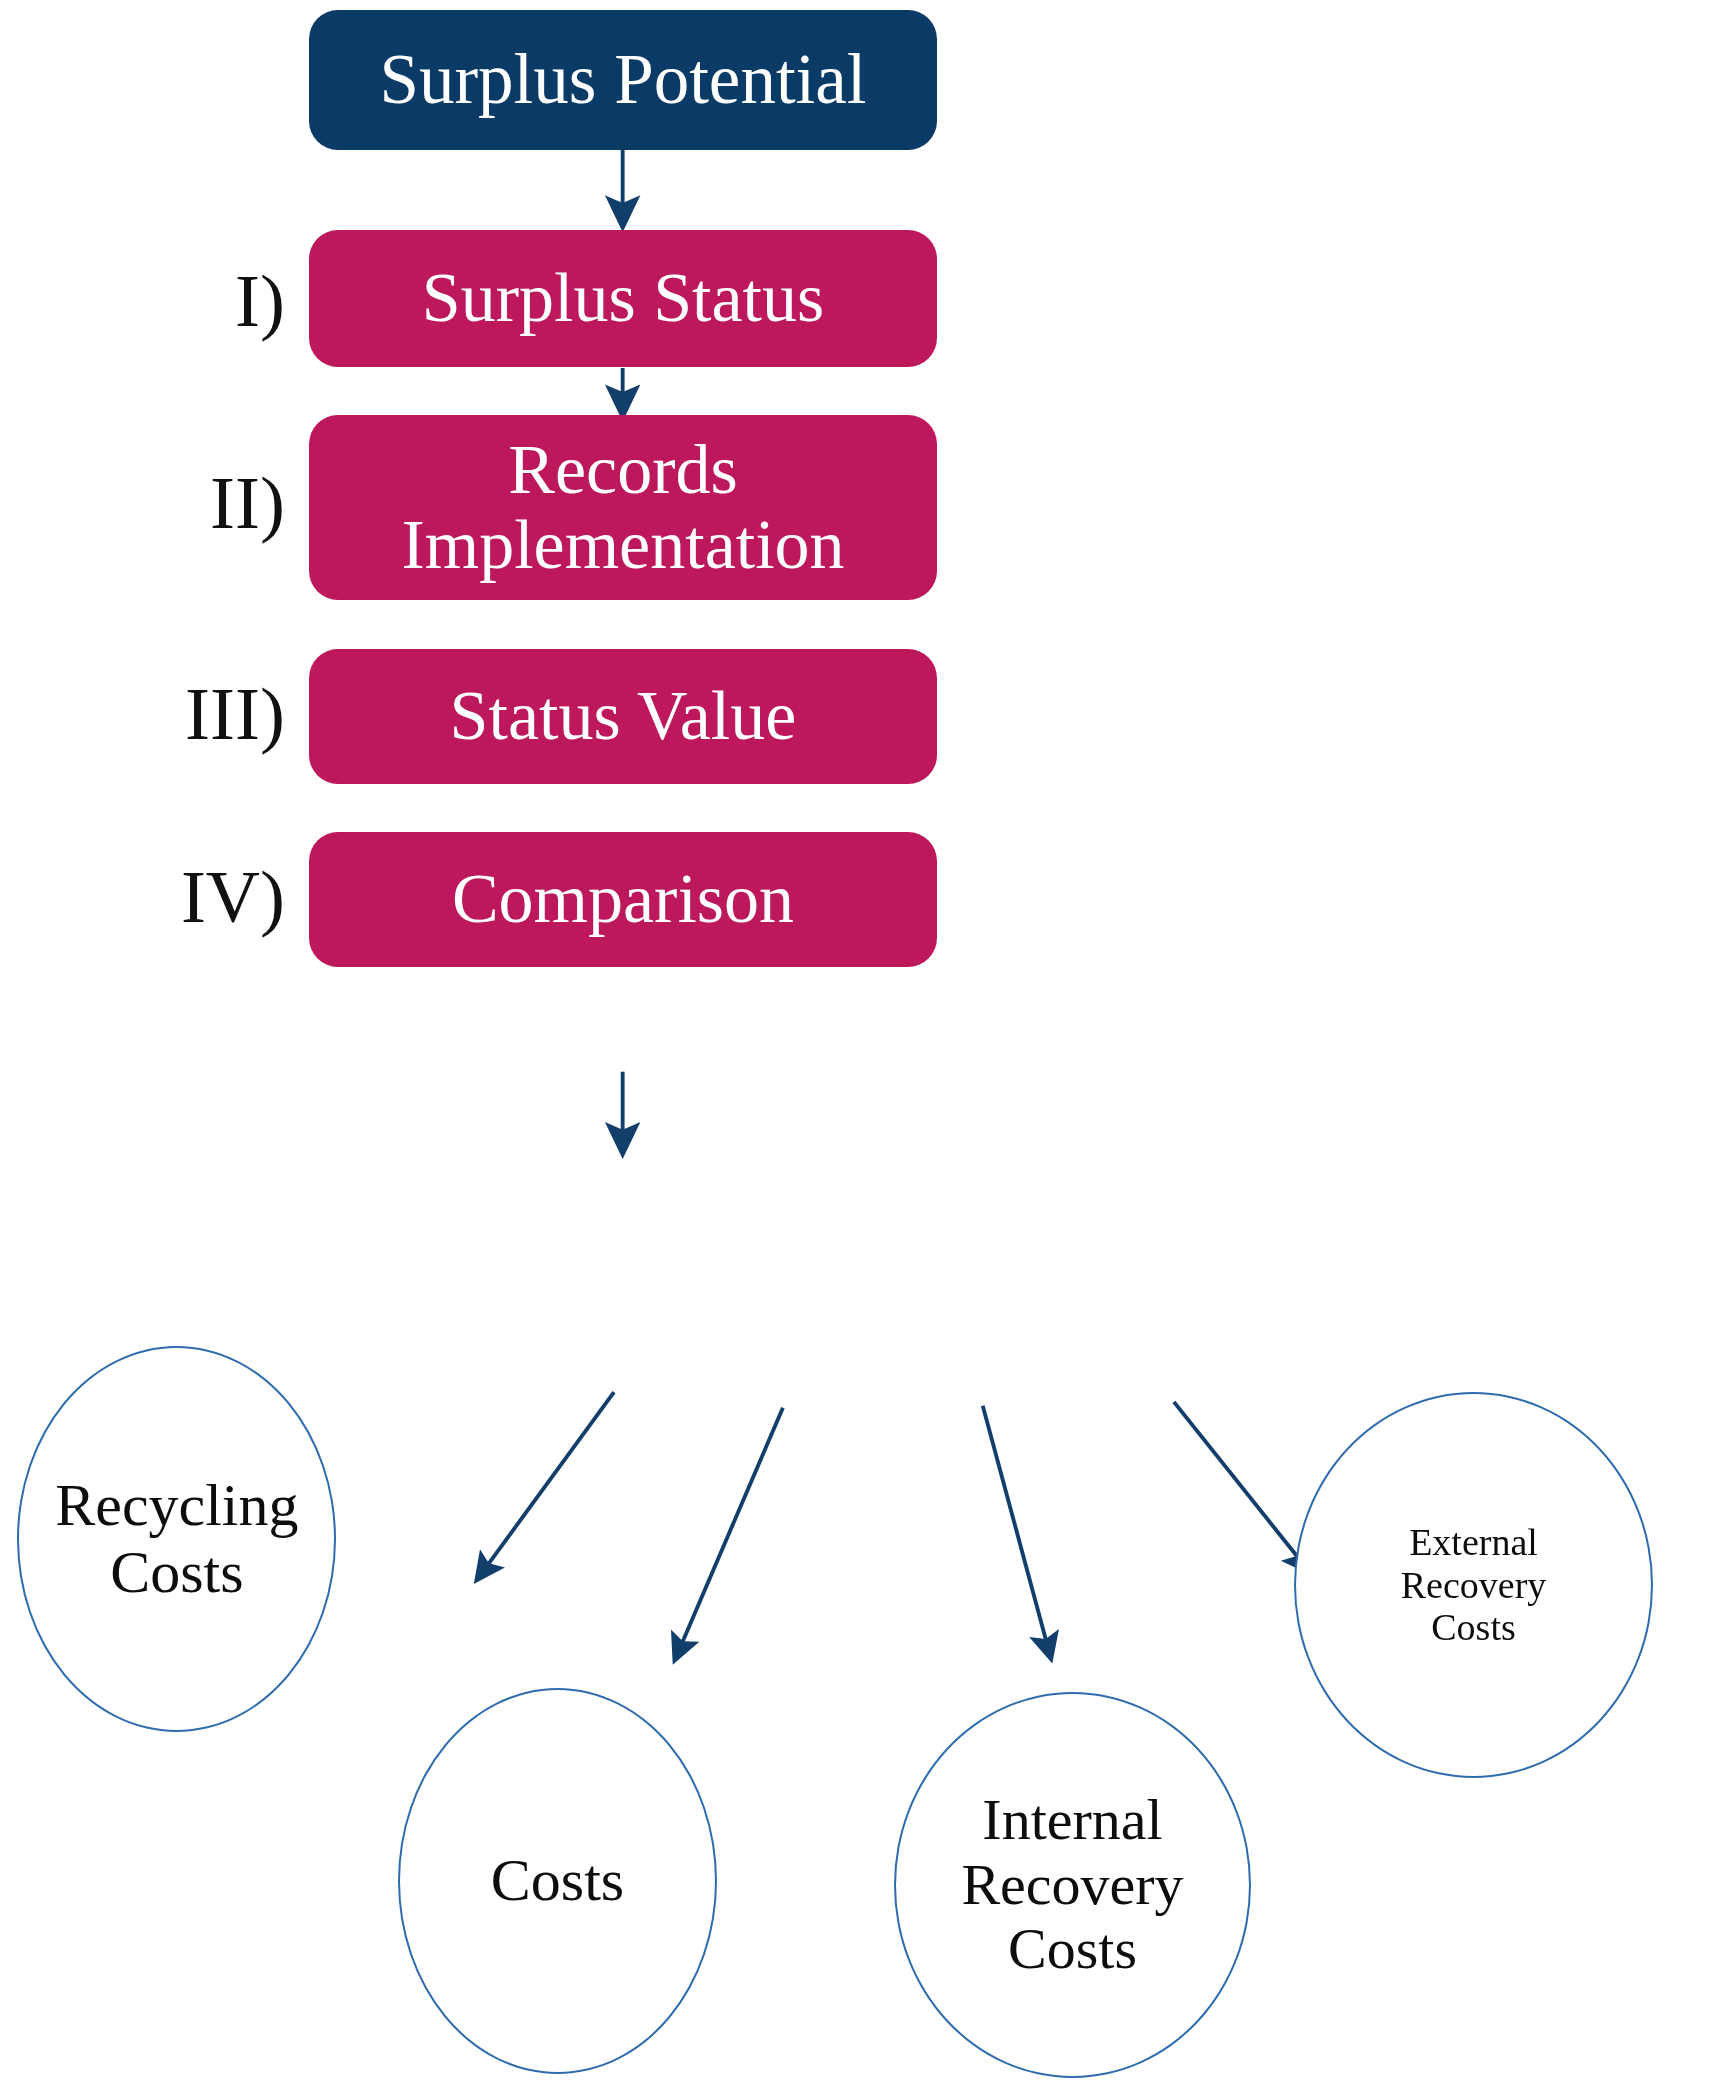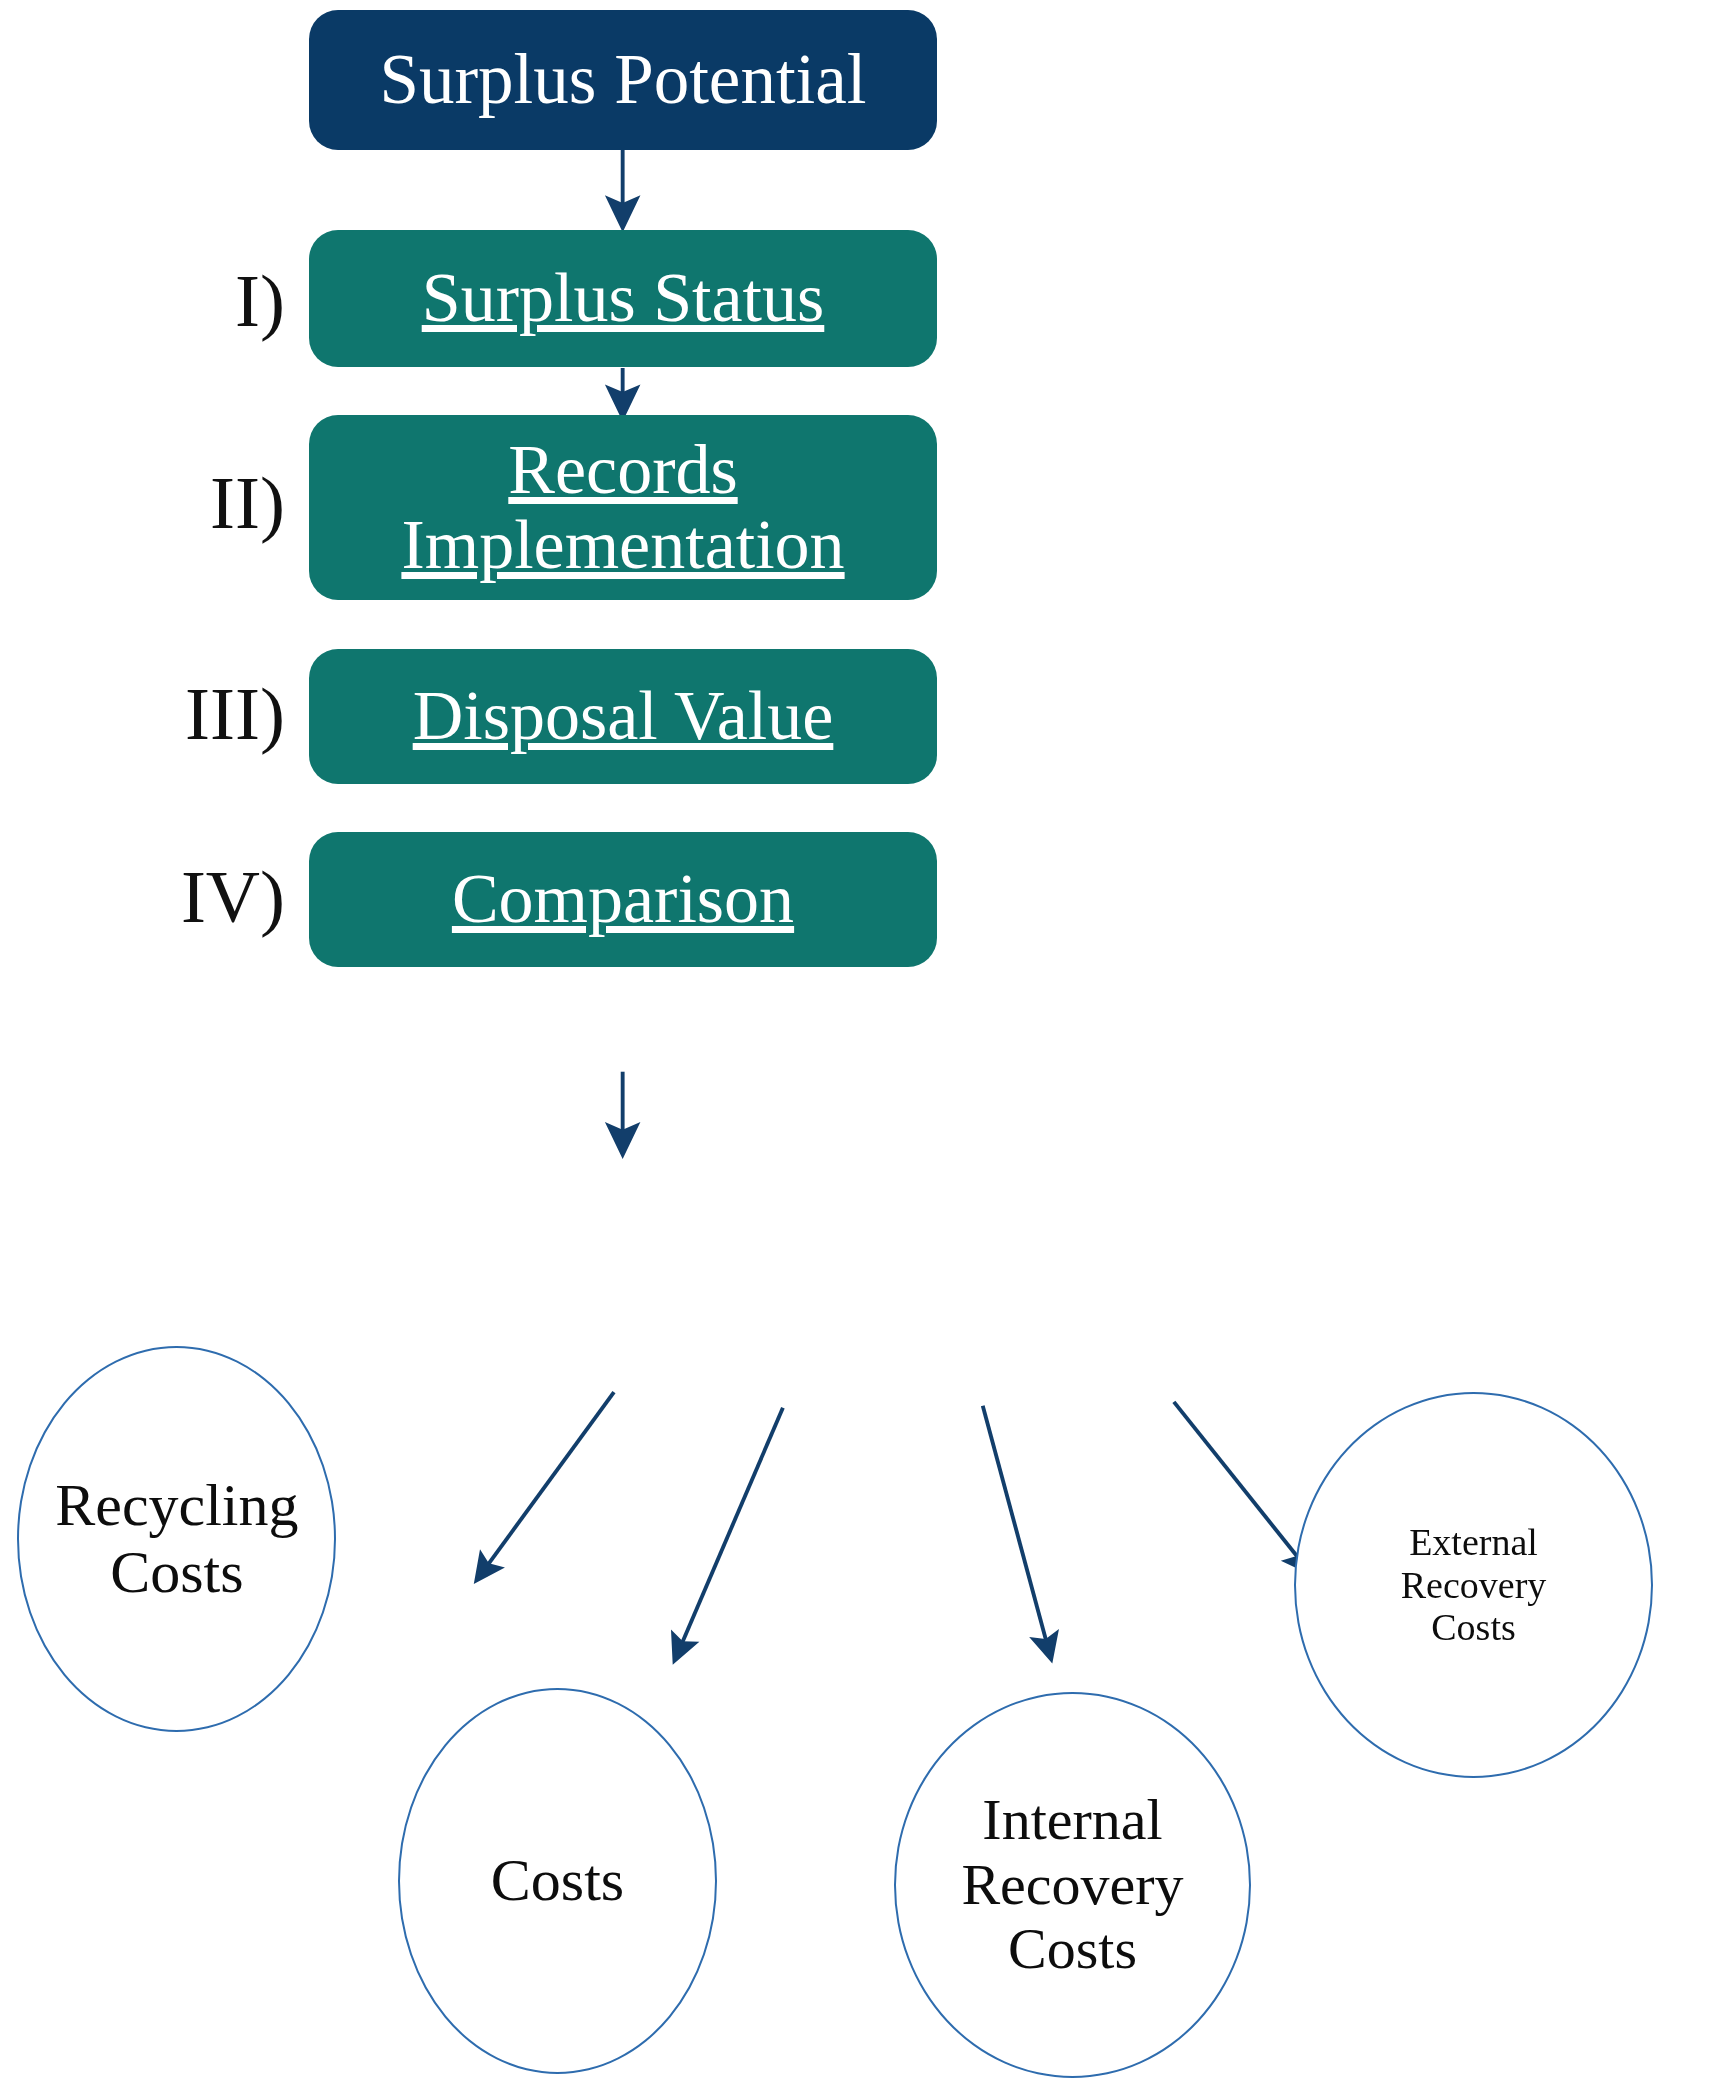--- a/index.html
+++ b/index.html
@@ -37,21 +37,21 @@
     color: #ffffff;
     line-height: 1.06;
     box-sizing: border-box;
     padding: 3.9px 13.5px;
   }
   .node-box .label-text {
     display: block;
     width: 100%;
   }
   .box-dark { background: #0A3A66; }
-  .box-mid  { background: #0f766e; text-decoration: underline; }
+  .box-mid  { background: #be185d; }
 
   .roman {
     position: absolute;
     color: #111111;
     font-size: 75px;
     line-height: 1;
     text-align: right;
     white-space: nowrap;
   }
 
@@ -127,21 +127,21 @@
   </div>
 
   <div class="roman" style="left:145px; top:465px; width:140px;text-align:right;">II)</div>
   <div class="node-box box-mid" style="left:309px; top:415px; width:628px; height:185px; font-size:70px; flex-direction:column;">
     <span class="label-text">Records</span>
     <span class="label-text">Implementation</span>
   </div>
 
   <div class="roman" style="left:145px; top:676px; width:140px;">III)</div>
   <div class="node-box box-mid" style="left:309px; top:649px; width:628px; height:135px; font-size:70px;">
-    <span class="label-text">Disposal Value</span>
+    <span class="label-text">Status Value</span>
   </div>
 
   <div class="roman" style="left:145px; top:859px; width:140px;">IV)</div>
   <div class="node-box box-mid" style="left:309px; top:832px; width:628px; height:135px; font-size:70px;">
     <span class="label-text">Comparison</span>
   </div>
 
   <div class="circle-node" style="left:17.4px; top:1346px; width:319px; height:386px; font-size:60px; flex-direction:column;">
     <span class="label-text">Recycling</span>
     <span class="label-text">Costs</span>

